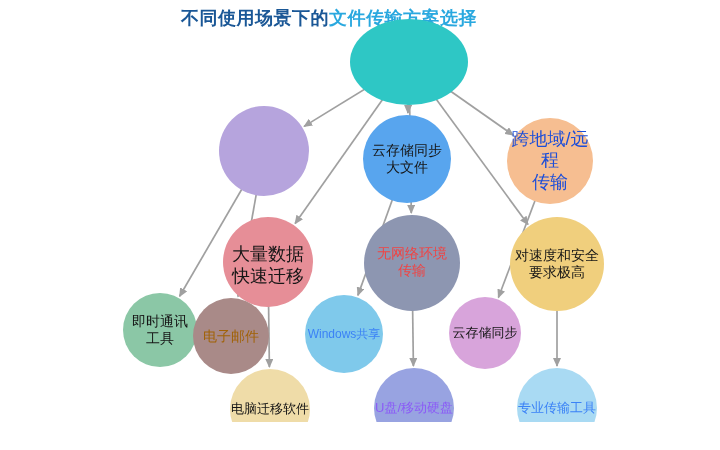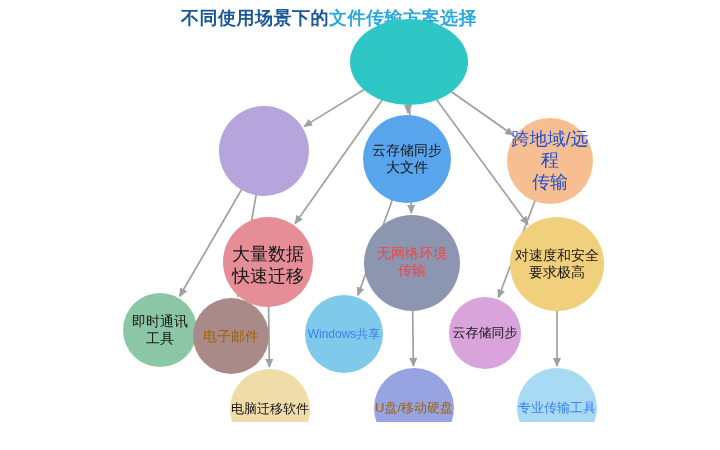--- a/index.html
+++ b/index.html
@@ -69,16 +69,16 @@
       <div class="node-label" style="left: 364px; top: 215px; width: 96px; height: 96px; font-size: 14px; color: #ef4444; font-family: Liberation Serif, serif;">无网络环境
 传输</div>
       <div class="node-label" style="left: 510px; top: 217px; width: 94px; height: 94px; font-size: 14px; color: rgb(22, 22, 22);">对速度和安全
 要求极高</div>
       <div class="node-label" style="left: 123px; top: 293px; width: 74px; height: 74px; font-size: 14px; color: rgb(22, 22, 22);">即时通讯
 工具</div>
       <div class="node-label" style="left: 193px; top: 298px; width: 76px; height: 76px; font-size: 14px; color: #a16207;">电子邮件</div>
       <div class="node-label" style="left: 305px; top: 295px; width: 78px; height: 78px; font-size: 12px; color: #3b82f6;">Windows共享</div>
       <div class="node-label" style="left: 449px; top: 297px; width: 72px; height: 72px; font-size: 13px; color: rgb(22, 22, 22); text-align: center;">云存储同步</div>
       <div class="node-label" style="left: 230px; top: 369px; width: 80px; height: 80px; font-size: 13px; color: rgb(22, 22, 22);">电脑迁移软件</div>
-      <div class="node-label" style="left: 374px; top: 368px; width: 80px; height: 80px; font-size: 13px; color: #a16207;">U盘/移动硬盘</div>
+      <div class="node-label" style="left: 374px; top: 368px; width: 80px; height: 80px; font-size: 13px; color: #8b5cf6;">U盘/移动硬盘</div>
       <div class="node-label" style="left: 517px; top: 368px; width: 80px; height: 80px; font-size: 13px; color: #3b82f6;">专业传输工具</div>
     </div>
 </div>
 
 </body></html>

